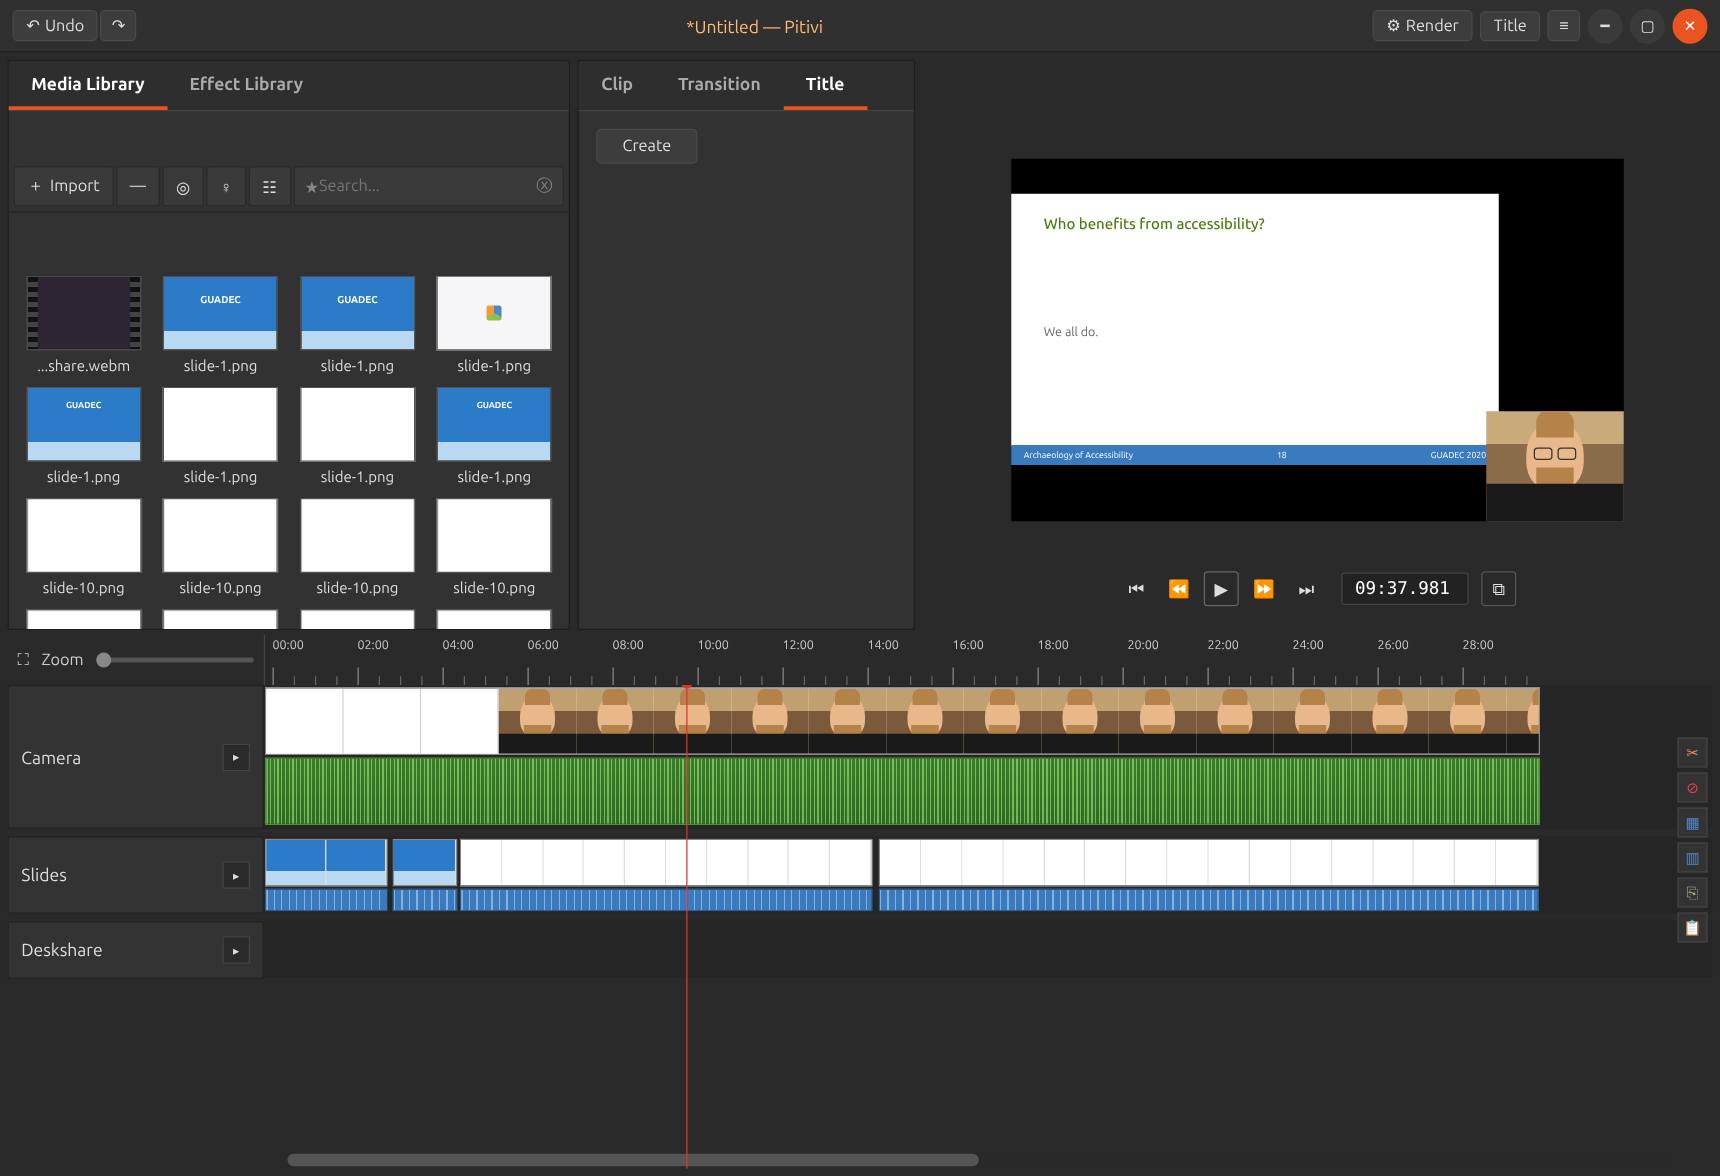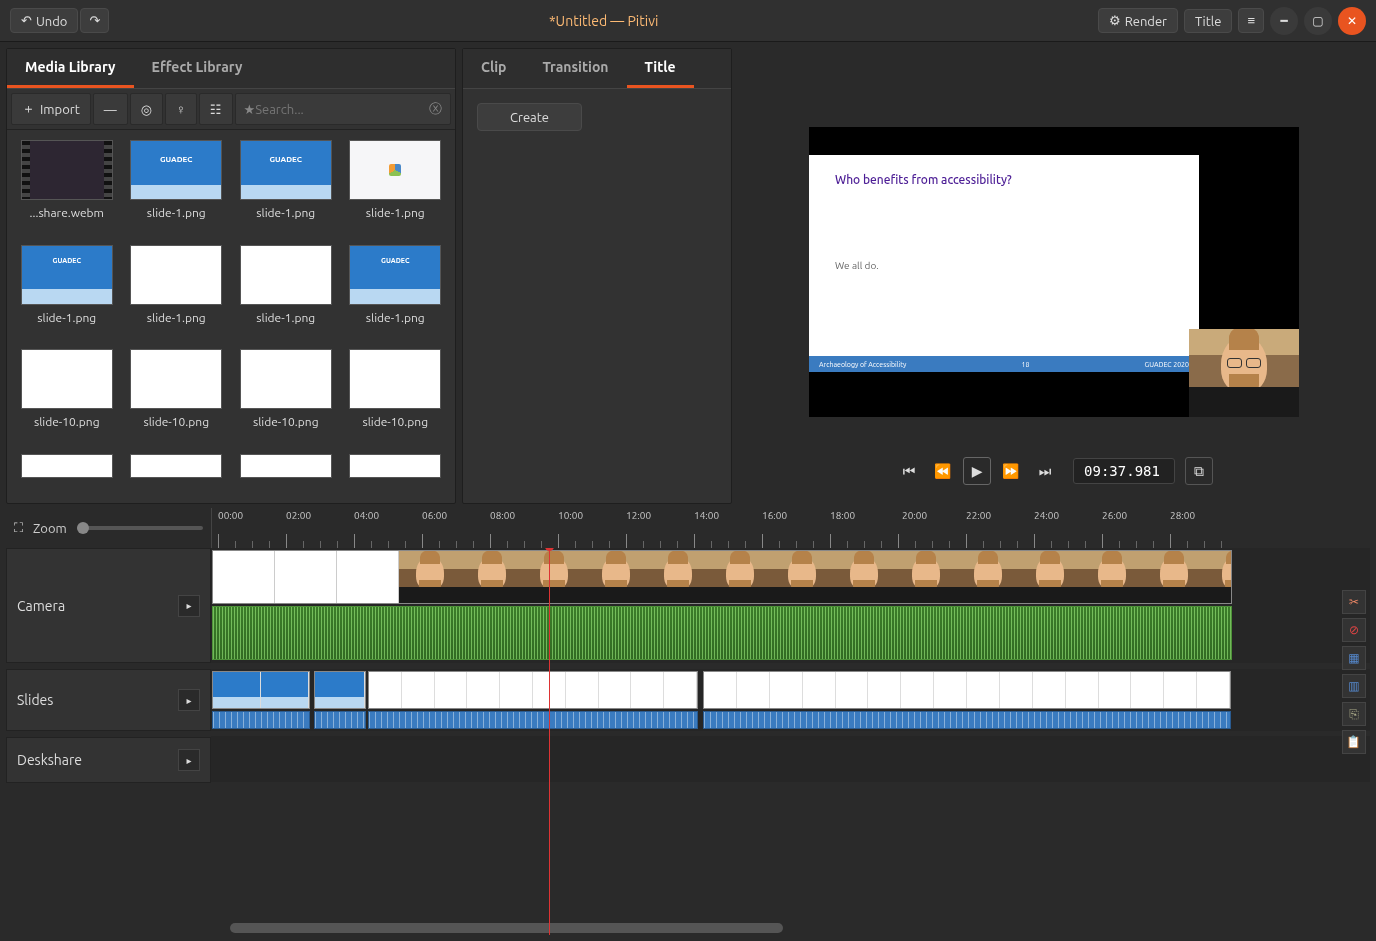--- a/index.html
+++ b/index.html
@@ -8,21 +8,21 @@
 .titlebar { height: 42px; background: #303030; display: flex; align-items: center; padding: 0 10px; border-bottom: 1px solid #1a1a1a; }
 .titlebar .left { display: flex; gap: 2px; }
 .titlebar .center { flex: 1; text-align: center; color: #fdba74; font-size: 14px; }
 .titlebar .right { display: flex; gap: 6px; align-items: center; }
 .btn { background: #3d3d3d; border: 1px solid #4a4a4a; color: #ddd; padding: 4px 10px; border-radius: 4px; cursor: pointer; font-size: 13px; display: inline-flex; align-items: center; gap: 4px; }
 .btn.icon-only { padding: 4px 8px; }
 .win-btn { width: 28px; height: 28px; border-radius: 50%; background: #3a3a3a; display: flex; align-items: center; justify-content: center; cursor: pointer; font-size: 12px; }
 .win-btn.close { background: #e95420; }
 .main-upper { display: flex; height: 462px; background: #2a2a2a; padding: 6px 6px 0 6px; gap: 6px; }
 .panel { background: #323232; border: 1px solid #1e1e1e; border-radius: 2px; display: flex; flex-direction: column; }
-.media-panel { width: 450px; }
+.media-panel { width: 450px; gap: 40px; }
 .title-panel { width: 270px; }
 .preview-panel { flex: 1; background: #2a2a2a; border: none; display: flex; flex-direction: column; justify-content: center; align-items: center; }
 .tabs { display: flex; border-bottom: 1px solid #444; background: #2e2e2e; }
 .tab { padding: 10px 18px; cursor: pointer; color: #aaa; font-size: 14px; font-weight: 600; }
 .tab.active { color: #fff; border-bottom: 3px solid #e95420; }
 .toolbar { display: flex; gap: 2px; padding: 4px; border-bottom: 1px solid #222; }
 .tool-btn { background: #3a3a3a; border: 1px solid #2a2a2a; color: #ddd; padding: 6px 10px; cursor: pointer; display: flex; align-items: center; gap: 5px; font-size: 13px; border-radius: 2px; }
 .tool-btn.icon { padding: 6px 10px; }
 .search-box { flex: 1; display: flex; align-items: center; background: #3a3a3a; border: 1px solid #2a2a2a; padding: 0 8px; border-radius: 2px; }
 .search-box input { flex: 1; background: transparent; border: none; color: #ddd; outline: none; font-size: 13px; }
@@ -39,21 +39,21 @@
 .thumb.blue .tlabel { position: absolute; top: 14px; left: 0; right: 0; text-align: center; color: #fff; font-size: 8px; font-weight: 600; }
 .thumb.blue.small .tlabel { top: 10px; font-size: 7px; }
 .thumb.white { background: #fff; }
 .thumb.gtk { background: #f6f6f8; display:flex; align-items:center; justify-content:center; }
 .thumb.gtk::after { content:""; width:12px; height:12px; background: conic-gradient(#4a88c8 0 33%, #8cc152 33% 66%, #f29c36 66% 100%); border-radius:2px; }
 .media-item .name { font-size: 12px; color: #ddd; white-space: nowrap; overflow: hidden; text-overflow: ellipsis; max-width: 92px; }
 .title-body { padding: 14px; display: flex; gap: 12px; }
 .title-body .msg { flex: 1; font-size: 13px; line-height: 1.4; color: #ccc; }
 .preview-video { width: 490px; height: 290px; background: #000; position: relative; margin-top: 60px; }
 .slide-content { position: absolute; top: 28px; left: 0; right: 100px; bottom: 60px; background: #fff; color: #333; padding: 18px 26px; font-size: 11px; }
-.slide-content .heading { color: #4c1d95; font-size: 12px; font-weight: 500; }
+.slide-content .heading { color: #4d7c0f; font-size: 12px; font-weight: 500; }
 .slide-content .body { position: absolute; top: 105px; left: 26px; font-size: 10px; color: #666; }
 .slide-footer { position: absolute; bottom: 45px; left: 0; right: 100px; height: 16px; background: #3a7bc0; color: #fff; font-size: 7px; display: flex; align-items: center; justify-content: space-between; padding: 0 10px; }
 .webcam { position: absolute; bottom: 0; right: 0; width: 110px; height: 88px; background: linear-gradient(to bottom, #c9aa7a 0%, #c9aa7a 30%, #8a6b4a 30%, #8a6b4a 100%); overflow: hidden; }
 .face { position: absolute; left: 50%; top: 40%; transform: translate(-50%,-50%); width: 46px; height: 56px; background: #e8b88a; border-radius: 50% 50% 40% 40%; }
 .face::before { content:""; position:absolute; top:-10px; left:8px; right:8px; height:24px; background:#b5824a; border-radius: 50% 50% 0 0; }
 .beard { position:absolute; bottom:-4px; left:8px; right:8px; height:22px; background:#b5824a; border-radius: 0 0 50% 50%; }
 .glass { position:absolute; top:22px; left:6px; right:6px; height:10px; display:flex; gap:4px; }
 .glass span { flex:1; border:1px solid #333; border-radius:3px; }
 .shirt { position:absolute; bottom:0; left:0; right:0; height:30px; background:#1a1a1a; }
 .playback-controls { margin-top: 40px; display: flex; gap: 6px; align-items: center; }
@@ -250,21 +250,21 @@
         </div>
     </div>
 
     <div class="panel title-panel">
       <div class="tabs">
         <div class="tab">Clip</div>
         <div class="tab">Transition</div>
         <div class="tab active">Title</div>
       </div>
       <div class="title-body">
-        <button class="btn" style="align-self:flex-start; padding:6px 32px;">Create</button>
+        <button class="btn" style="align-self:flex-start; padding:6px 20px;">Create</button>
       </div>
     </div>
 
     <div class="preview-panel">
       <div class="preview-video">
         <div class="slide-content">
           <div class="heading">Who benefits from accessibility?</div>
           <div class="body">We all do.</div>
         </div>
         <div class="slide-footer">

